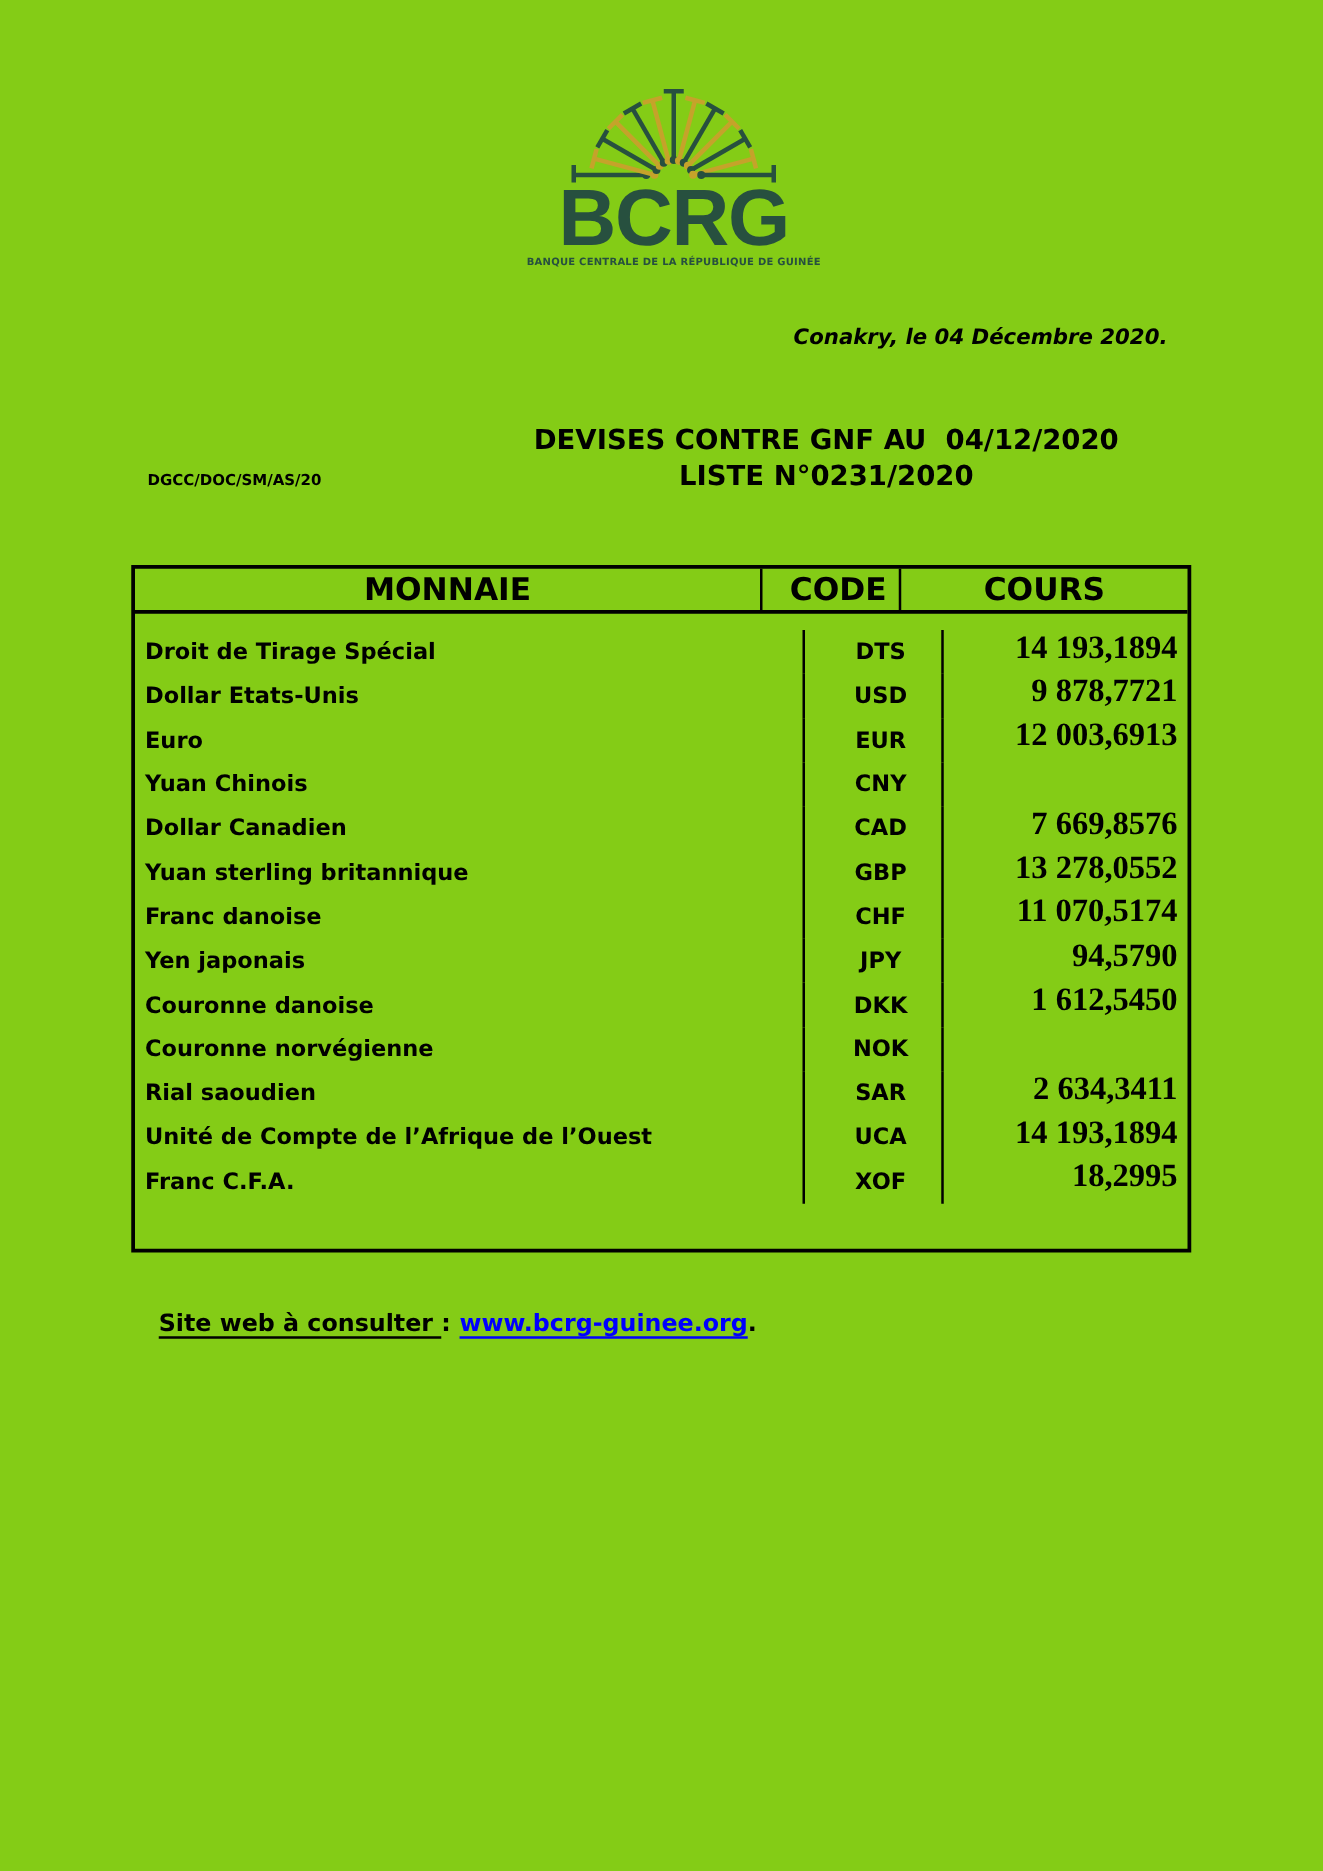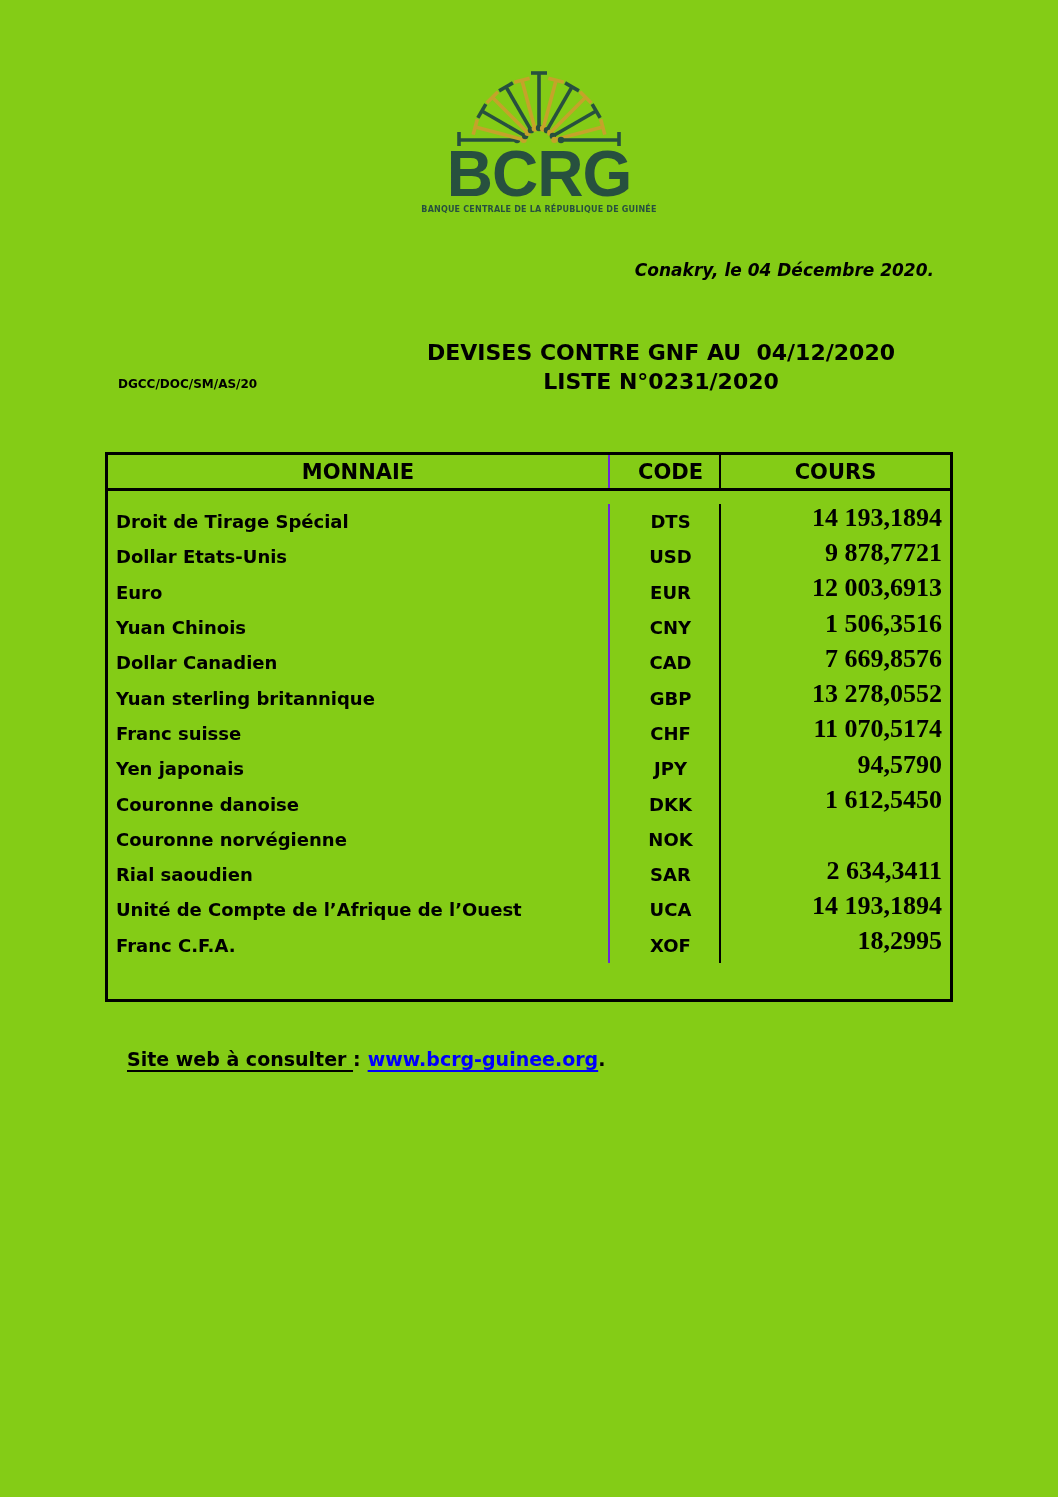--- a/index.html
+++ b/index.html
@@ -57,27 +57,28 @@
     width:848px; height:550px;
     border:3px solid #000;
     display:flex; flex-direction:column;
   }
   .rt-header {
     display:grid; grid-template-columns:500px 113px 1fr;
     height:36px; border-bottom:3px solid #000;
   }
   .rt-header .hcell {
     display:flex; align-items:center; justify-content:center;
-    font-size:21px; font-weight:700;
-  }
-  .rt-header .hcell.code, .rt-body .cell.code { border-left:2px solid #6d28d9; border-right:2px solid #000;padding-left:12px; }
+    font-size:25px; font-weight:700;
+  }
+  .rt-header .hcell.code, .rt-body .cell.code { border-left:2px solid #000000; border-right:2px solid #000;padding-left:12px; }
   .rt-body { flex:1; padding-top:13px; }
   .rt-row {
     display:grid; grid-template-columns:500px 113px 1fr;
     height:35.3px;
+    gap:34px;
   }
   .rt-body .cell { display:flex; align-items:center; }
   .rt-body .cell.monnaie { padding-left:8px; font-size:18px; font-weight:700; }
   .rt-body .cell.code { justify-content:center; font-size:18px; font-weight:700; }
   .rt-body .cell.cours {
     justify-content:flex-end; padding-right:8px;
     font-family:"Liberation Serif", serif;
     font-size:26px; font-weight:700;
     transform:translateY(-4px);
   }
@@ -206,34 +207,33 @@
         <div class="cell cours">9 878,7721</div>
       </div>
       <div class="rt-row">
         <div class="cell monnaie">Euro</div>
         <div class="cell code">EUR</div>
         <div class="cell cours">12 003,6913</div>
       </div>
       <div class="rt-row">
         <div class="cell monnaie">Yuan Chinois</div>
         <div class="cell code">CNY</div>
-        <div class="cell cours">1 506,3516</div>
       </div>
       <div class="rt-row">
         <div class="cell monnaie">Dollar Canadien</div>
         <div class="cell code">CAD</div>
         <div class="cell cours">7 669,8576</div>
       </div>
       <div class="rt-row">
         <div class="cell monnaie">Yuan sterling britannique</div>
         <div class="cell code">GBP</div>
         <div class="cell cours">13 278,0552</div>
       </div>
       <div class="rt-row">
-        <div class="cell monnaie">Franc suisse</div>
+        <div class="cell monnaie">Franc danoise</div>
         <div class="cell code">CHF</div>
         <div class="cell cours">11 070,5174</div>
       </div>
       <div class="rt-row">
         <div class="cell monnaie">Yen japonais</div>
         <div class="cell code">JPY</div>
         <div class="cell cours">94,5790</div>
       </div>
       <div class="rt-row">
         <div class="cell monnaie">Couronne danoise</div>

